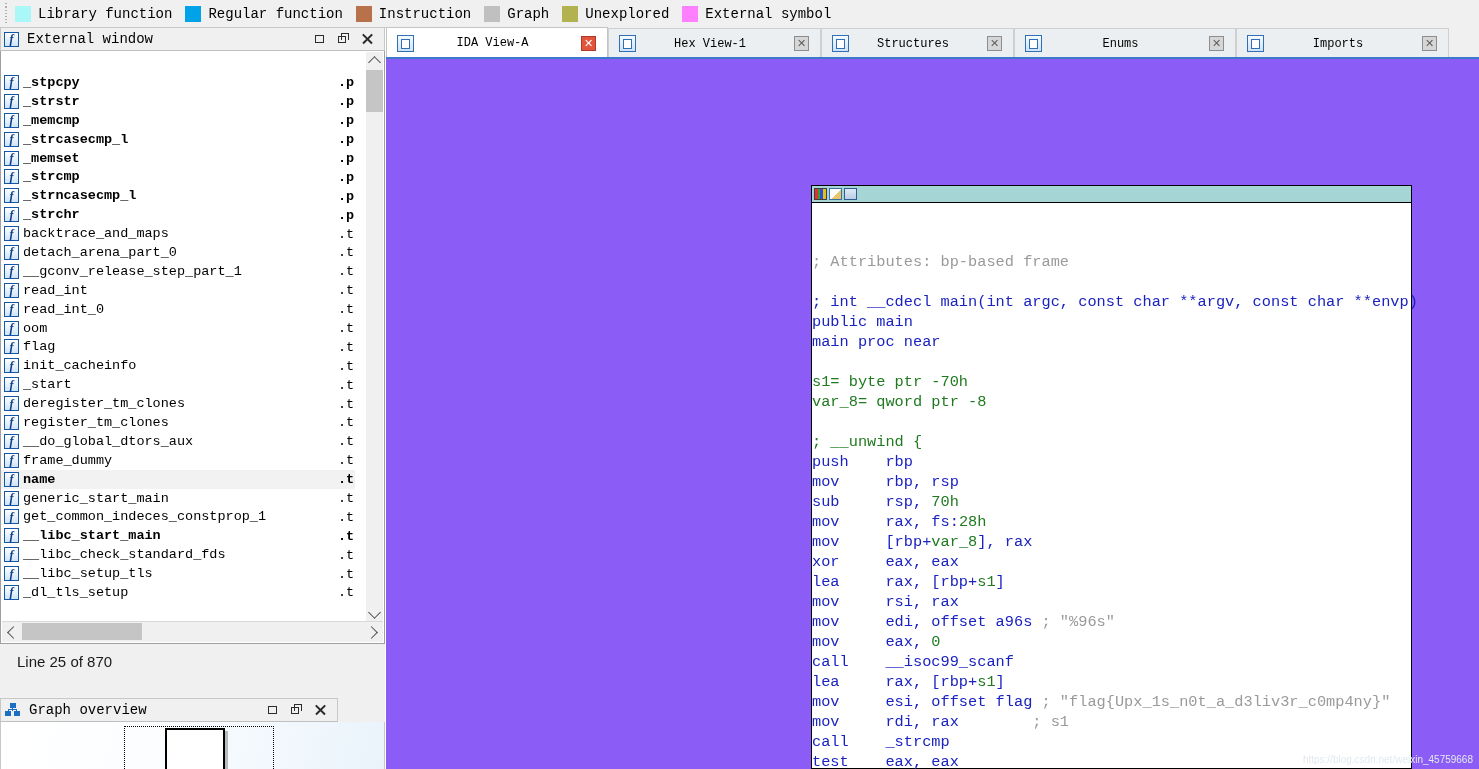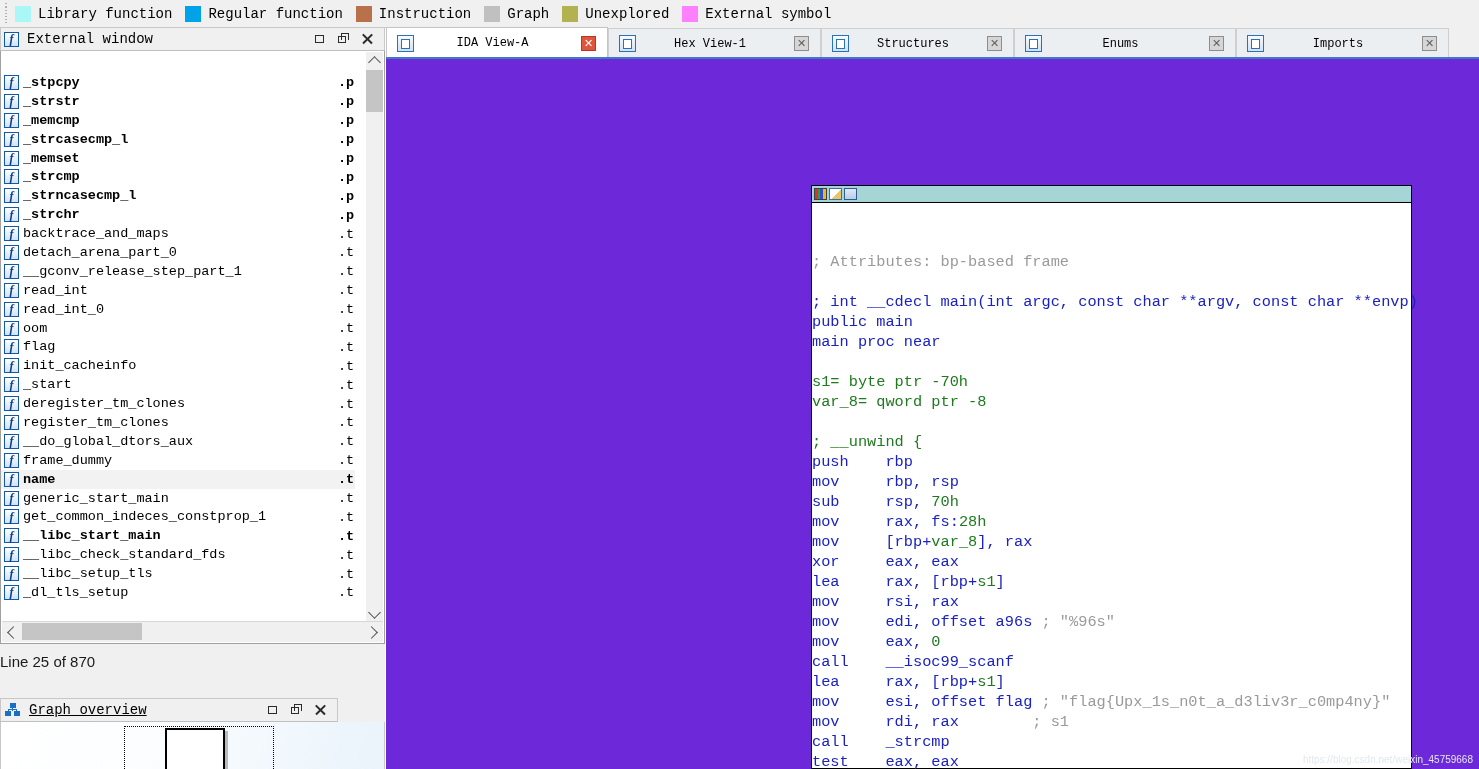--- a/index.html
+++ b/index.html
@@ -77,25 +77,25 @@
   .chev.right{transform:rotate(135deg);margin-right:3px;}
 
   
   .hsb{position:absolute;left:1px;bottom:1px;width:381px;height:20px;background:#f0f0f0;border-top:1px solid #d8d8d8;display:flex;align-items:center;}
   .hsb .arrow{width:20px;height:20px;display:flex;align-items:center;justify-content:center;}
   .hsb .track{flex:1;height:20px;position:relative;}
   .hsb .thumb{position:absolute;left:0;top:1px;width:120px;height:17px;background:#c5c5c5;}
 
   .statusline{position:absolute;left:0;top:619px;width:385px;height:30px;
     display:flex;align-items:center;background:#f0f0f0;}
-  .statusline span{margin-left:0;font-size:15px;color:#1a1a1a;font-family:"Liberation Sans",sans-serif;}
+  .statusline span{margin-left:17px;font-size:15px;color:#1a1a1a;font-family:"Liberation Sans",sans-serif;}
 
   
   .gow{position:absolute;left:0;top:671px;width:385px;height:98px;}
-  .gow .panel-title{width:338px;text-decoration:underline;}
+  .gow .panel-title{width:338px;}
   .gow .gbody{position:absolute;left:0;top:24px;width:385px;height:74px;
     background:linear-gradient(105deg,#ffffff 0%,#fbfdff 40%,#e9f3fb 100%);
     border:1px solid #c8c8c8;border-top:none;box-sizing:border-box;overflow:hidden;}
   .gow .viewport{position:absolute;left:123px;top:4px;width:150px;height:57px;border:1.5px dotted #000;box-sizing:border-box;}
   .gnode{position:absolute;background:#fff;border:2px solid #000;box-sizing:border-box;box-shadow:3px 3px 0 rgba(0,0,0,.25);}
 
   .gicon{width:15px;height:14px;margin-left:4px;margin-right:5px;flex:0 0 auto;position:relative;}
   .gicon i{position:absolute;background:#1a6fc4;display:block;}
 
   
@@ -106,21 +106,21 @@
   .tab.active{background:#ffffff;border-color:#c4c4c4;height:31px;}
   .tab .tlabel{font-family:"Liberation Mono",monospace;font-size:12px;color:#000;flex:1;text-align:center;}
   .tab .ticon{width:17px;height:17px;margin-left:10px;flex:0 0 auto;position:relative;}
   .xbtn{width:15px;height:15px;margin-left:10px;margin-right:11px;flex:0 0 auto;
      border:1px solid #8d8d8d;background:#d6d6d6;color:#5e5e5e;font-size:11px;line-height:13px;text-align:center;
      font-family:"Liberation Sans",sans-serif;box-sizing:border-box;}
   .xbtn.red{border-color:#b03a2a;background:#e2553d;color:#ffffff;}
   .tabunder{position:absolute;left:0;top:30px;width:1093px;height:2px;background:#3c79c8;}
 
   
-  .dview{position:absolute;left:0;top:32px;width:1093px;height:710px;background:#6d28d9;overflow:hidden;}
+  .dview{position:absolute;left:0;top:32px;width:1093px;height:710px;background:#8b5cf6;overflow:hidden;}
   .dnode{position:absolute;left:425px;top:126px;width:601px;height:584px;
     border:1.5px solid #000;background:#ffffff;box-sizing:border-box;}
   .dnode-title{height:17px;background:#a5d5d5;border-bottom:1px solid #000;display:flex;align-items:center;box-sizing:border-box;}
   .mini{width:13px;height:12px;margin-left:2px;position:relative;flex:0 0 auto;box-sizing:border-box;}
 
   .code{position:absolute;left:0;top:18px;width:598px;padding-top:48px;box-sizing:border-box;
     font-family:"Liberation Mono",monospace;font-size:15.3px;line-height:20px;white-space:pre;}
   .code .ln{height:20px;}
   .c-com{color:#9a9a9a;}
   .c-key{color:#1a22c0;}

